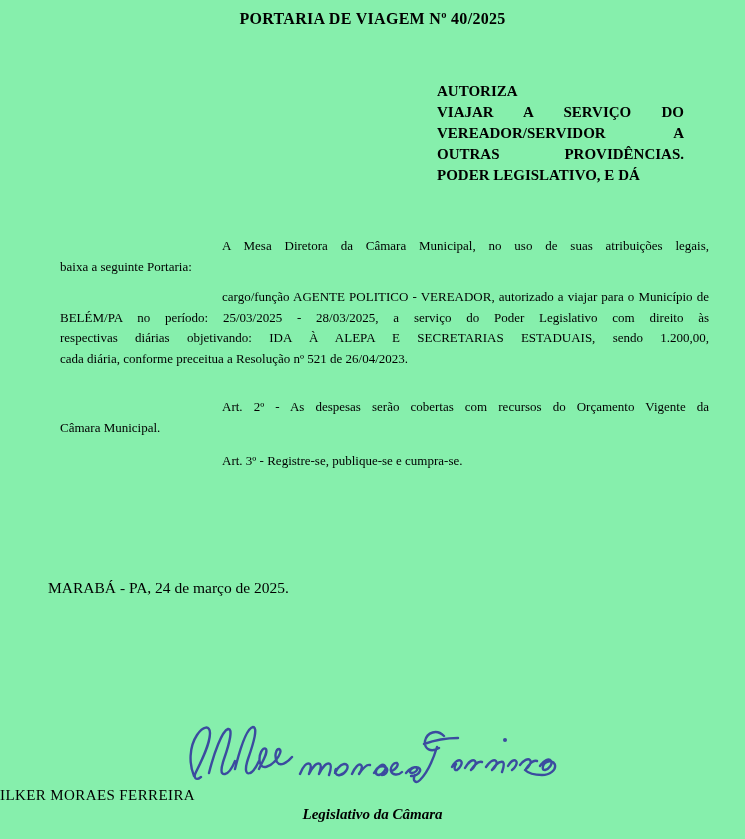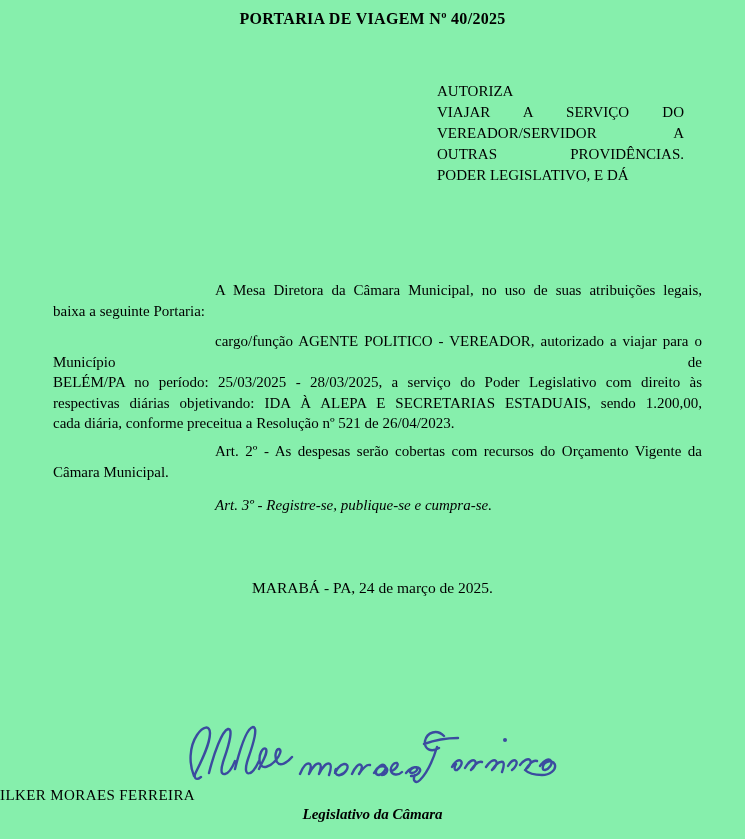--- a/index.html
+++ b/index.html
@@ -23,49 +23,48 @@
     font-weight: bold;
     letter-spacing: 0.3px;
     margin: 0;
   }
   .epigraph {
     position: absolute;
     top: 81px;
     left: 437px;
     width: 247px;
     font-size: 15px;
-    font-weight: normal;
+    font-weight: bold;
     line-height: 21px;
   }
   .epi-line { text-align: justify; text-align-last: justify; }
   .epi-line:last-child { text-align-last: left; }
 
   .para {
     position: absolute;
-    left: 53px;
+    left: 60px;
     width: 649px;
-    font-size: 15px;
+    font-size: 13px;
     line-height: 20.5px;
-    margin-top: 44px;
   }
   .para-line { text-align: justify; text-align-last: justify; }
   .para-line:first-child { text-indent: 162px; }
   .para-line:last-child { text-align-last: left; }
 
   #preamble  { top: 236px; }
   #article1  { top: 287px; }
   #article2  { top: 397px; }
-  #article3  { top: 451px; font-style: italic; }
+  #article3  { top: 451px; }
 
   .dateline {
     position: absolute;
     top: 579px;
     left: 48px;
     width: 649px;
-    text-align: center;
+    text-align: left;
     font-size: 15.5px;
   }
   .signature-svg {
     position: absolute;
     left: 180px;
     top: 712px;
     width: 382px;
     height: 86px;
   }
   .sig-name {

